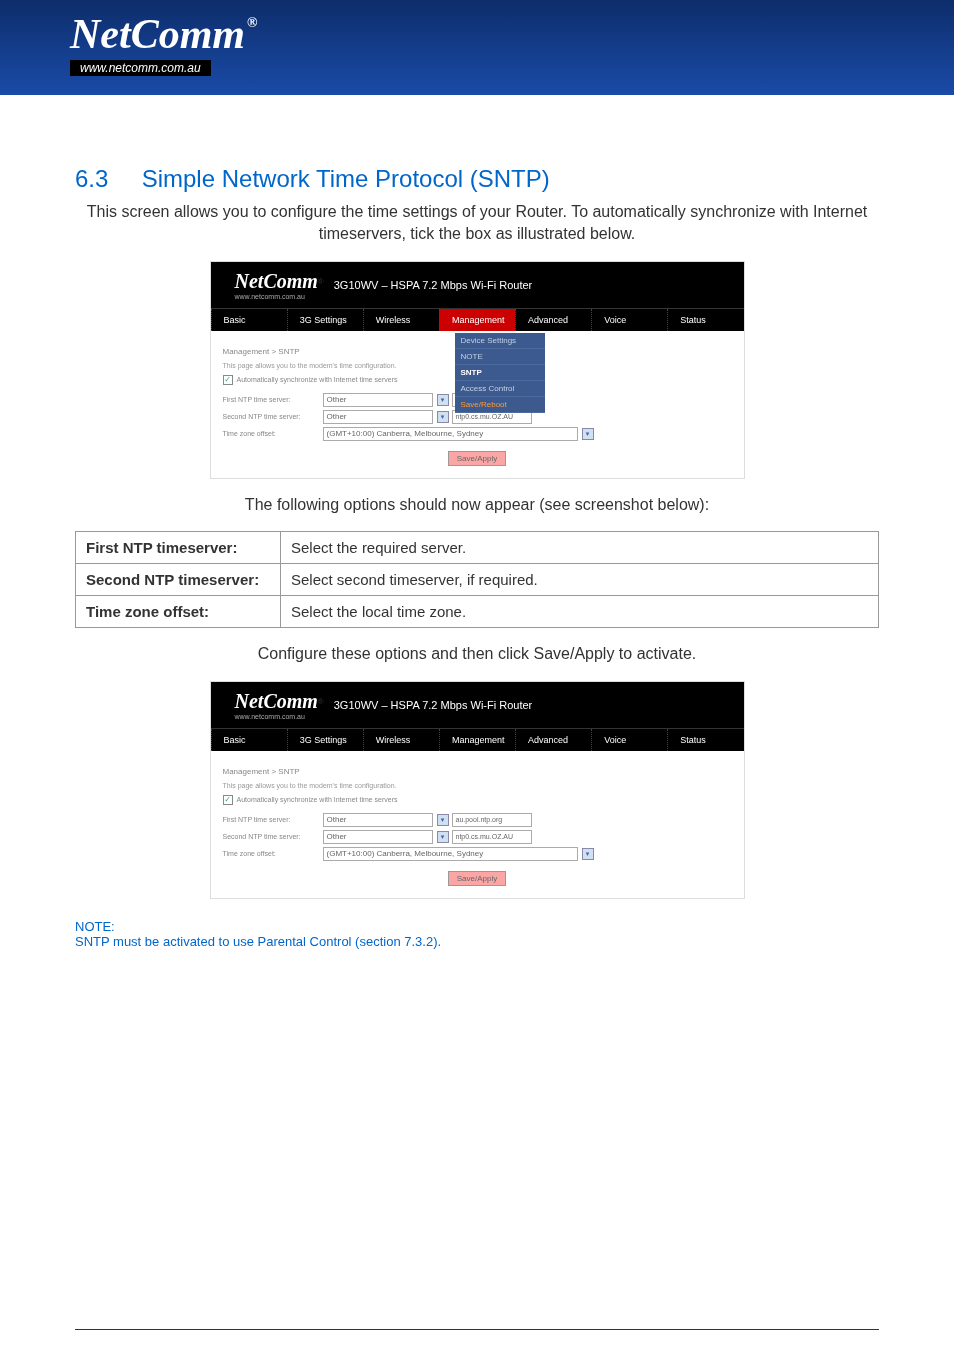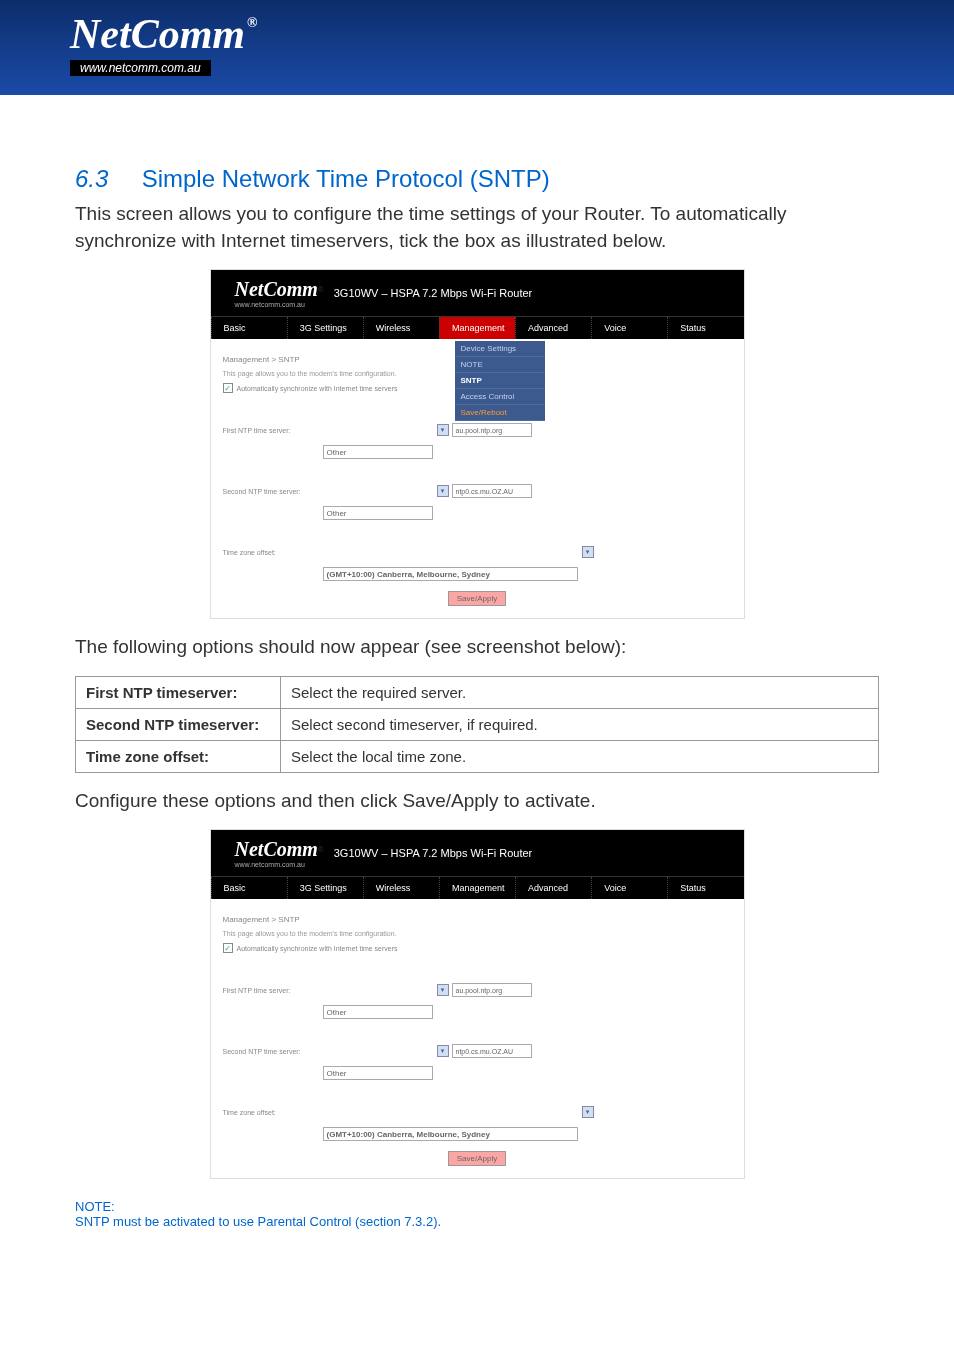--- a/index.html
+++ b/index.html
@@ -7,23 +7,23 @@
     
     .header-bar { background: linear-gradient(#0d2d6b, #1a4ba8); height: 95px; position: relative; }
     .logo-wrap { position: absolute; left: 70px; top: 10px; }
     .logo-text { font-family: 'Brush Script MT', cursive; font-style: italic; font-weight: bold; font-size: 42px; color: #fff; display: flex; align-items: flex-start; }
     .logo-r { font-size: 14px; margin-top: 5px; margin-left: 2px; }
     .logo-url { background: #000; color: #fff; font-style: italic; font-size: 12px; padding: 1px 10px; display: inline-block; }
     
     .content { padding: 70px 75px 30px 75px; }
     
     .section-title { color: #0066cc; font-weight: 300; font-size: 24px; margin-bottom: 8px; font-family: Arial, sans-serif; }
-    .section-num { display: inline-block; width: 60px; font-style: italic; }
-    
-    .body-text { font-size: 19px; line-height: 1.4; font-weight: 300; margin-bottom: 15px; }
+    .section-num { display: inline-block; width: 60px; }
+    
+    .body-text { font-size: 16px; line-height: 1.4; font-weight: 300; margin-bottom: 15px; text-align: center; }
     
     .router-ui { width: 535px; margin: 0 auto 15px auto; background: #fff; border: 1px solid #ddd; font-size: 9px; }
     .router-header { background: #000; padding: 8px 24px; display: flex; align-items: center; }
     .router-logo { font-family: 'Brush Script MT', cursive; font-style: italic; color: #fff; font-size: 20px; font-weight: bold; }
     .router-logo-r { font-size: 8px; vertical-align: super; }
     .router-url { font-size: 7px; color: #aaa; }
     .router-model { color: #fff; font-size: 11px; margin-left: 10px; }
     .router-nav { background: #000; display: flex; border-top: 1px solid #333; position: relative; }
     .router-nav-item { color: #fff; padding: 6px 4px; font-size: 9px; border-left: 1px dotted #444; flex: 1; text-align: left; padding-left: 12px; }
     .router-nav-item.active { background: #cc0000; }
@@ -31,24 +31,24 @@
     .router-dropdown-item { color: #c0d0e8; font-size: 8px; padding: 3px 6px; border-bottom: 1px solid #4a6aa0; }
     .router-dropdown-item.highlight { background: #3d5a8f; color: #fff; font-weight: bold; }
     .router-dropdown-item.orange { color: #ff9933; }
     .router-body { padding: 16px 12px 12px 12px; background: #fff; color: #666; min-height: 110px; }
     .router-breadcrumb { font-size: 8px; color: #888; margin-bottom: 6px; }
     .router-desc { font-size: 7px; color: #999; margin-bottom: 6px; }
     .router-checkbox-row { font-size: 7px; color: #888; margin-bottom: 8px; display: flex; align-items: center; gap: 4px; }
     .router-checkbox { width: 10px; height: 10px; border: 1px solid #888; display: inline-flex; align-items: center; justify-content: center; font-size: 8px; color: #2a7; }
     .router-form-row { display: flex; align-items: center; margin-bottom: 3px; font-size: 7px; }
     .router-form-label { width: 100px; color: #888; }
-    .router-select { background: #fff; border: 1px solid #aaa; height: 14px; font-size: 8px; padding: 0 3px; display: flex; align-items: center; justify-content: space-between; width: 110px; margin-top: 44px; }
+    .router-select { background: #fff; border: 1px solid #aaa; height: 14px; font-size: 8px; padding: 0 3px; display: flex; align-items: center; justify-content: space-between; width: 110px; }
     .router-select-arrow { background: #d0e0f0; border: 1px solid #88a; width: 12px; height: 12px; display: inline-flex; align-items: center; justify-content: center; font-size: 7px; color: #46a; margin-left: 4px; }
     .router-custom { border: 1px solid #aaa; height: 14px; width: 80px; font-size: 7px; padding: 0 3px; display: flex; align-items: center; margin-left: 3px; }
-    .router-tz-select { width: 255px; font-weight: bold; }
+    .router-tz-select { width: 255px; }
     .router-button-row { text-align: center; margin-top: 10px; }
     .router-button { border: 1px solid #999; background: #fca5a5; font-size: 8px; padding: 2px 8px; display: inline-block; border-radius: 0; }
     
     .options-table { width: 100%; border-collapse: collapse; margin: 8px 0 15px 0; }
     .options-table td { border: 1px solid #999; padding: 7px 10px; font-size: 15px; }
     .options-table td:first-child { width: 205px; font-weight: bold; }
     .options-table td:last-child { font-weight: 300; }
     
     .note-line { display: flex; margin-top: 20px; font-size: 13px; flex-direction: column; }
     .note-label { color: #0066cc; font-weight: normal; width: 60px; }

